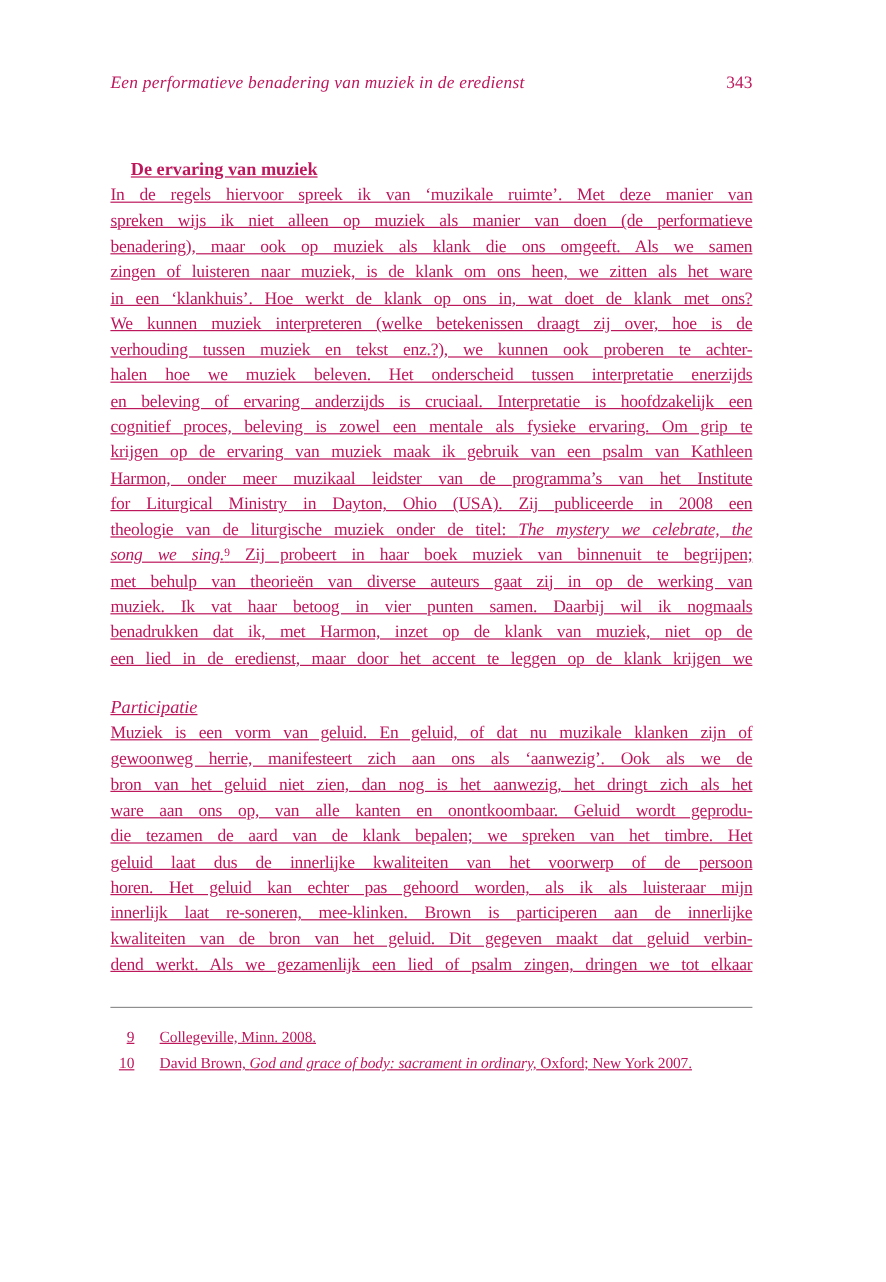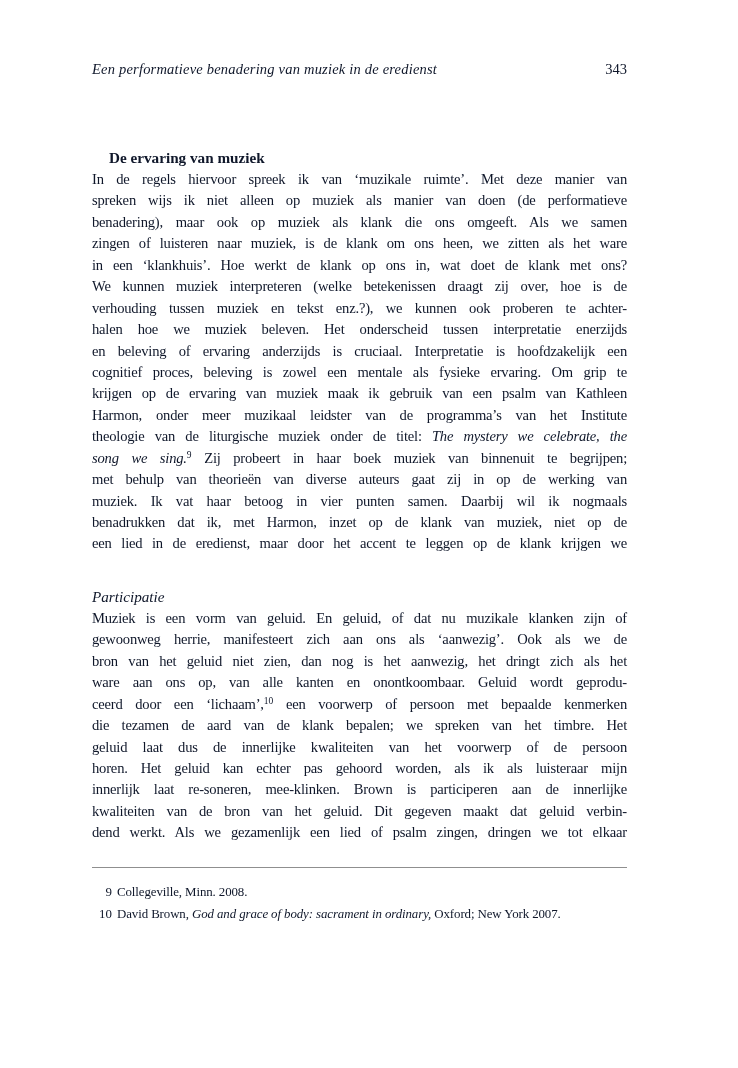--- a/index.html
+++ b/index.html
@@ -2,42 +2,43 @@
 <html><head>
 <meta charset="utf-8">
 <style>
   html, body { margin: 0; padding: 0; background: #ffffff; }
   .page {
     position: relative;
     width: 738px;
     height: 1068px;
     background: #ffffff;
     font-family: "Liberation Serif", serif;
-    color: #0f172a;
+    color: #be185d;
     overflow: hidden;
   }
   .running-header {
     position: absolute;
     top: 61px;
     left: 92px;
     width: 535px;
     display: flex;
     justify-content: space-between;
     align-items: baseline;
     font-size: 14.5px;
   }
   .rh-title { font-style: italic; letter-spacing: 0.2px; }
   .rh-page  { font-style: normal; }
   .content {
     position: absolute;
-    top: 147px;
+    top: 131px;
     left: 92px;
     width: 535px;
+    text-decoration: underline;
   }
-  .section + .section { margin-top: 31px; }
+  .section + .section { margin-top: 19px; }
   .heading {
     height: 22px;
     line-height: 22px;
     font-size: 15.2px;
   }
   .heading.bold-indent { font-weight: bold; padding-left: 17px; }
   .heading.italic { font-style: italic; }
   .line {
     height: 21.45px;
     line-height: 21.45px;
@@ -71,21 +72,21 @@
   }
   .fn-lines { flex: 1; min-width: 0; }
   .fn-line {
     height: 22.4px;
     line-height: 22.4px;
     letter-spacing: -0.1px;
     white-space: nowrap;
     text-align: justify;
     text-align-last: justify;
   }
-  .fn-line.last { text-align-last: left; }
+  .fn-line.last { text-align-last: left; margin-left: 16px; }
 </style>
 </head>
 <body>
 
 <div class="page">
   <div class="running-header">
     <span class="rh-title">Een performatieve benadering van muziek in de eredienst</span>
     <span class="rh-page">343</span>
   </div>
   <div class="content">
@@ -97,34 +98,34 @@
           <div class="line"><span>benadering), maar ook op muziek als klank die ons omgeeft. Als we samen</span></div>
           <div class="line"><span>zingen of luisteren naar muziek, is de klank om ons heen, we zitten als het ware</span></div>
           <div class="line"><span>in een ‘klankhuis’. Hoe werkt de klank op ons in, wat doet de klank met ons?</span></div>
           <div class="line"><span>We kunnen muziek interpreteren (welke betekenissen draagt zij over, hoe is de</span></div>
           <div class="line"><span>verhouding tussen muziek en tekst enz.?), we kunnen ook proberen te achter-</span></div>
           <div class="line"><span>halen hoe we muziek beleven. Het onderscheid tussen interpretatie enerzijds</span></div>
           <div class="line"><span>en beleving of ervaring anderzijds is cruciaal. Interpretatie is hoofdzakelijk een</span></div>
           <div class="line"><span>cognitief proces, beleving is zowel een mentale als fysieke ervaring. Om grip te</span></div>
           <div class="line"><span>krijgen op de ervaring van muziek maak ik gebruik van een psalm van Kathleen</span></div>
           <div class="line"><span>Harmon, onder meer muzikaal leidster van de programma’s van het Institute</span></div>
+          <div class="line"><span>for Liturgical Ministry in Dayton, Ohio (USA). Zij publiceerde in 2008 een</span></div>
           <div class="line"><span>theologie van de liturgische muziek onder de titel: </span><span class="i">The mystery we celebrate, the</span></div>
           <div class="line"><span class="i">song we sing.</span><span class="sup">9</span><span> Zij probeert in haar boek muziek van binnenuit te begrijpen;</span></div>
           <div class="line"><span>met behulp van theorieën van diverse auteurs gaat zij in op de werking van</span></div>
           <div class="line"><span>muziek. Ik vat haar betoog in vier punten samen. Daarbij wil ik nogmaals</span></div>
           <div class="line"><span>benadrukken dat ik, met Harmon, inzet op de klank van muziek, niet op de</span></div>
           <div class="line"><span>een lied in de eredienst, maar door het accent te leggen op de klank krijgen we</span></div>
         </div>
         <div class="section">
           <div class="heading italic">Participatie</div>
           <div class="line"><span>Muziek is een vorm van geluid. En geluid, of dat nu muzikale klanken zijn of</span></div>
           <div class="line"><span>gewoonweg herrie, manifesteert zich aan ons als ‘aanwezig’. Ook als we de</span></div>
           <div class="line"><span>bron van het geluid niet zien, dan nog is het aanwezig, het dringt zich als het</span></div>
           <div class="line"><span>ware aan ons op, van alle kanten en onontkoombaar. Geluid wordt geprodu-</span></div>
-          <div class="line"><span>ceerd door een ‘lichaam’,</span><span class="sup">10</span><span> een voorwerp of persoon met bepaalde kenmerken</span></div>
           <div class="line"><span>die tezamen de aard van de klank bepalen; we spreken van het timbre. Het</span></div>
           <div class="line"><span>geluid laat dus de innerlijke kwaliteiten van het voorwerp of de persoon</span></div>
           <div class="line"><span>horen. Het geluid kan echter pas gehoord worden, als ik als luisteraar mijn</span></div>
           <div class="line"><span>innerlijk laat re-soneren, mee-klinken. Brown is participeren aan de innerlijke</span></div>
           <div class="line"><span>kwaliteiten van de bron van het geluid. Dit gegeven maakt dat geluid verbin-</span></div>
           <div class="line"><span>dend werkt. Als we gezamenlijk een lied of psalm zingen, dringen we tot elkaar</span></div>
         </div>
       </div>
     <div class="footnotes">
       <div class="fn-rule"></div>

